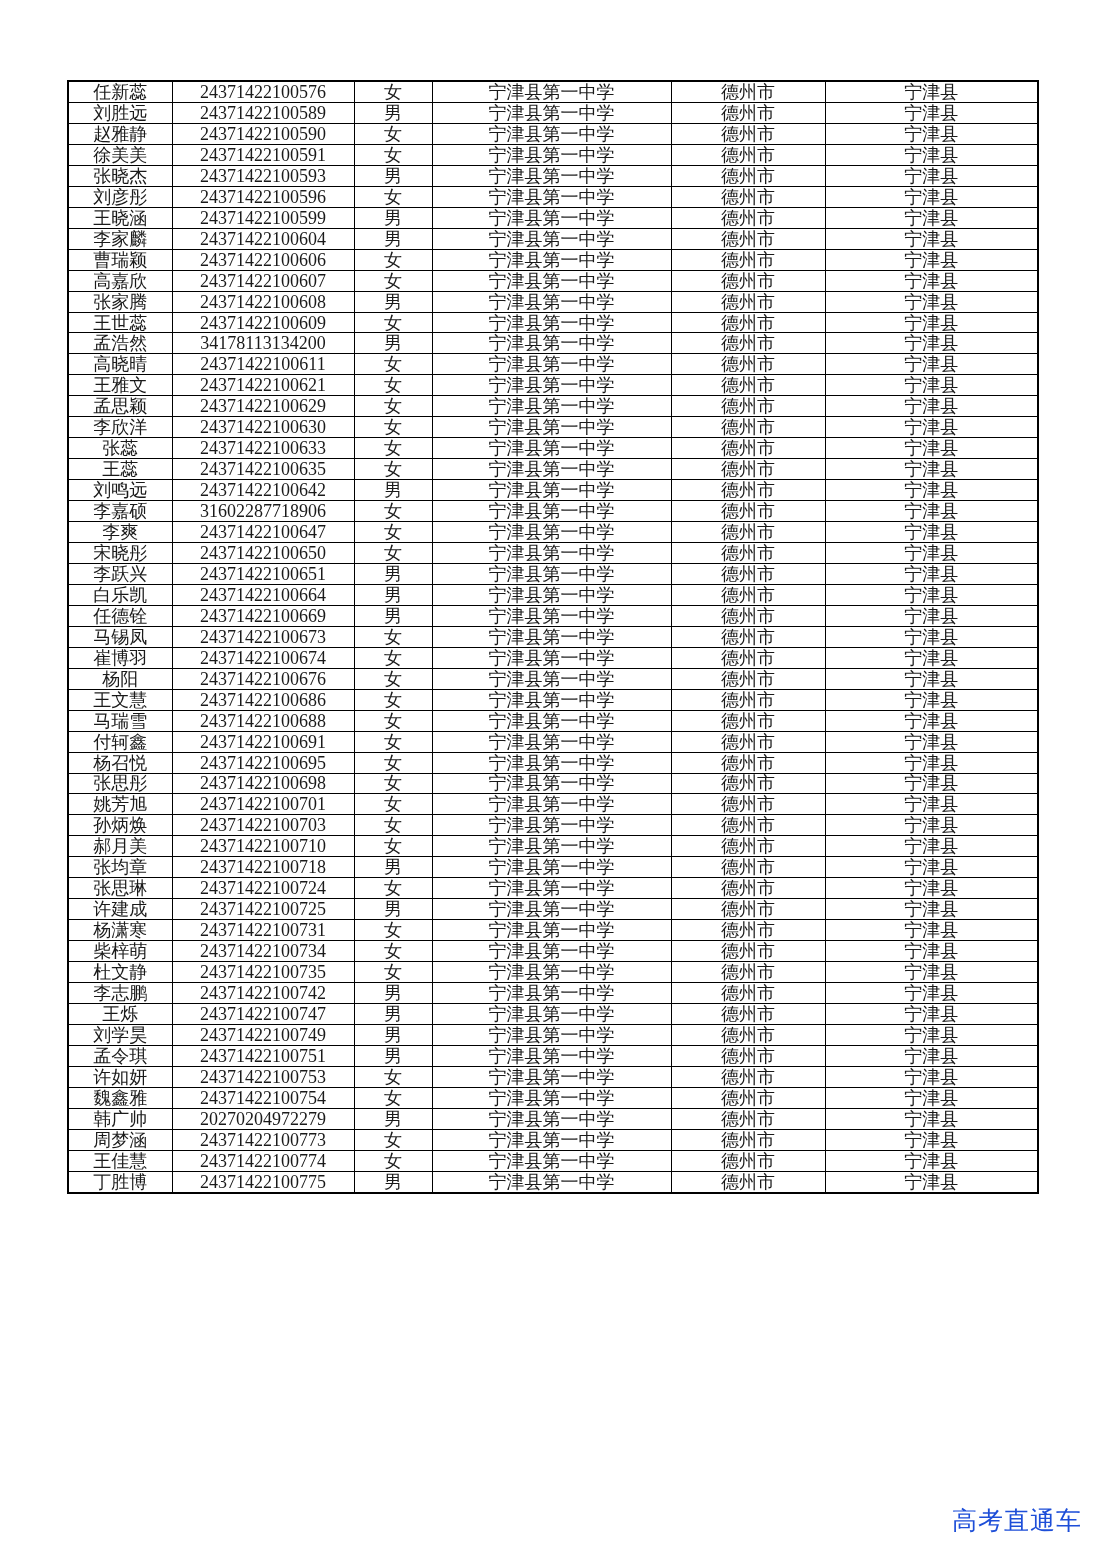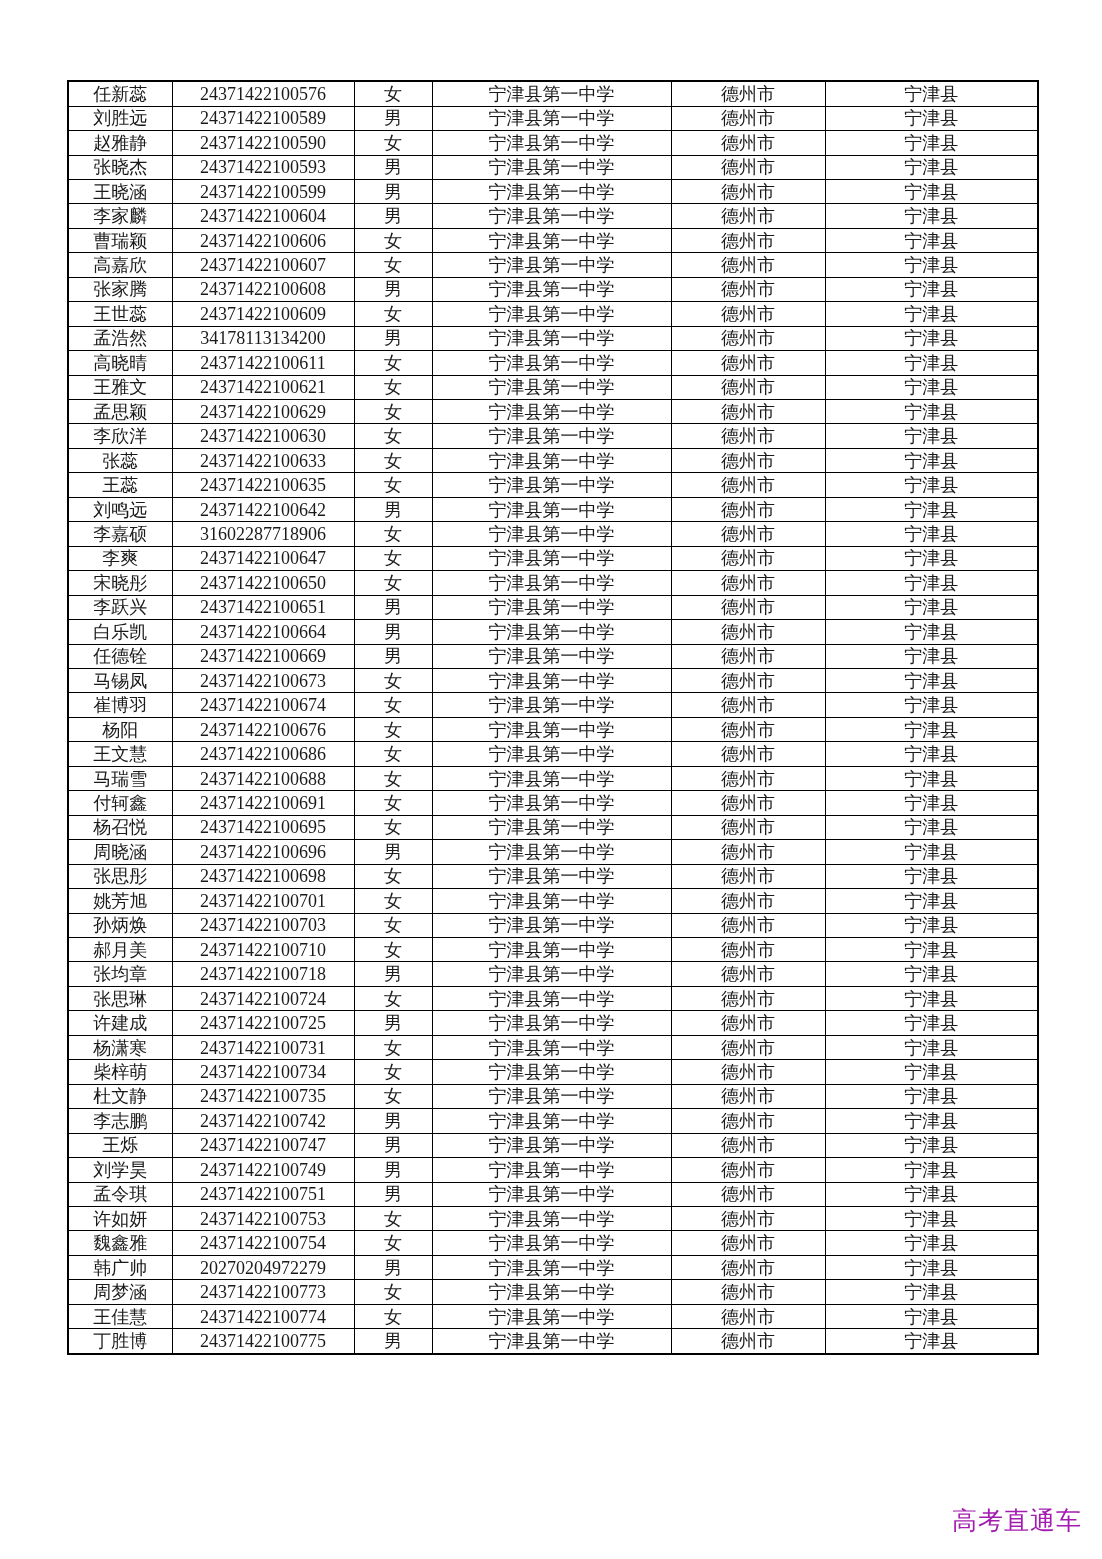--- a/index.html
+++ b/index.html
@@ -14,21 +14,21 @@
     background: #ffffff;
     overflow: hidden;
     font-family: "Liberation Serif", "DejaVu Serif", serif;
     color: #1a1a1a;
   }
   table.roster {
     position: absolute;
     left: 67px;
     top: 80px;
     width: 970px;
-    height: 1275px;
+    height: 1114px;
     border-collapse: collapse;
     table-layout: fixed;
     border: 2.5px solid #000000;
   }
   table.roster td {
     border: 1.6px solid #000000;
     text-align: center;
     vertical-align: middle;
     font-size: 18px;
     line-height: 1;
@@ -36,21 +36,21 @@
     white-space: nowrap;
     overflow: hidden;
     color: #1a1a1a;
   }
   .watermark {
     position: absolute;
     top: 1504px;
     right: 20px;
     font-size: 25px;
     letter-spacing: 1px;
-    color: #a21caf;
+    color: #1d4ed8;
     font-family: "Liberation Sans", "DejaVu Sans", sans-serif;
   }
 </style>
 </head>
 <body>
 
 <div class="page">
 
   <table class="roster">
     <colgroup>
@@ -80,28 +80,44 @@
         </tr>
         <tr>
           <td>赵雅静</td>
           <td>24371422100590</td>
           <td>女</td>
           <td>宁津县第一中学</td>
           <td>德州市</td>
           <td>宁津县</td>
         </tr>
         <tr>
+          <td>徐美美</td>
+          <td>24371422100591</td>
+          <td>女</td>
+          <td>宁津县第一中学</td>
+          <td>德州市</td>
+          <td>宁津县</td>
+        </tr>
+        <tr>
           <td>张晓杰</td>
           <td>24371422100593</td>
           <td>男</td>
           <td>宁津县第一中学</td>
           <td>德州市</td>
           <td>宁津县</td>
         </tr>
         <tr>
+          <td>刘彦彤</td>
+          <td>24371422100596</td>
+          <td>女</td>
+          <td>宁津县第一中学</td>
+          <td>德州市</td>
+          <td>宁津县</td>
+        </tr>
+        <tr>
           <td>王晓涵</td>
           <td>24371422100599</td>
           <td>男</td>
           <td>宁津县第一中学</td>
           <td>德州市</td>
           <td>宁津县</td>
         </tr>
         <tr>
           <td>李家麟</td>
           <td>24371422100604</td>
@@ -299,28 +315,20 @@
           <td>24371422100691</td>
           <td>女</td>
           <td>宁津县第一中学</td>
           <td>德州市</td>
           <td>宁津县</td>
         </tr>
         <tr>
           <td>杨召悦</td>
           <td>24371422100695</td>
           <td>女</td>
-          <td>宁津县第一中学</td>
-          <td>德州市</td>
-          <td>宁津县</td>
-        </tr>
-        <tr>
-          <td>周晓涵</td>
-          <td>24371422100696</td>
-          <td>男</td>
           <td>宁津县第一中学</td>
           <td>德州市</td>
           <td>宁津县</td>
         </tr>
         <tr>
           <td>张思彤</td>
           <td>24371422100698</td>
           <td>女</td>
           <td>宁津县第一中学</td>
           <td>德州市</td>

